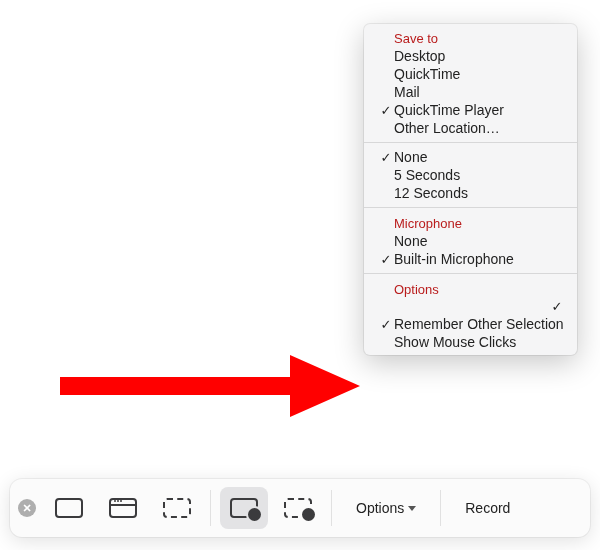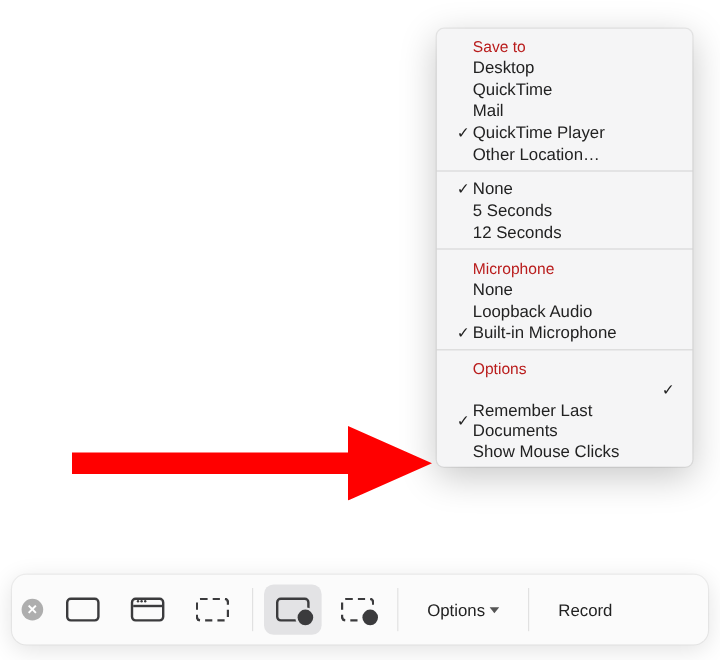--- a/index.html
+++ b/index.html
@@ -161,37 +161,33 @@
   </div>
 
   <div class="divider"></div>
 
   <div class="section-heading">Microphone</div>
   <div class="menu-item">
     <span class="chk"></span>
     <span class="lbl">None</span>
   </div>
   <div class="menu-item">
-    <span class="chk"></span>
-    <span class="lbl">Loopback Audio</span>
-  </div>
-  <div class="menu-item">
     <span class="chk">✓</span>
     <span class="lbl">Built-in Microphone</span>
   </div>
 
   <div class="divider"></div>
 
   <div class="section-heading">Options</div>
   <div class="menu-item">
     <span class="chk">✓</span>
   </div>
   <div class="menu-item">
     <span class="chk">✓</span>
-    <span class="lbl">Remember Last Documents</span>
+    <span class="lbl">Remember Other Selection</span>
   </div>
   <div class="menu-item">
     <span class="chk"></span>
     <span class="lbl">Show Mouse Clicks</span>
   </div>
 </div>
 
 <svg class="red-arrow" width="302" height="62">
   <polygon points="0,22 230,22 230,0 300,31 230,62 230,40 0,40" fill="#ff0000"></polygon>
 </svg>

